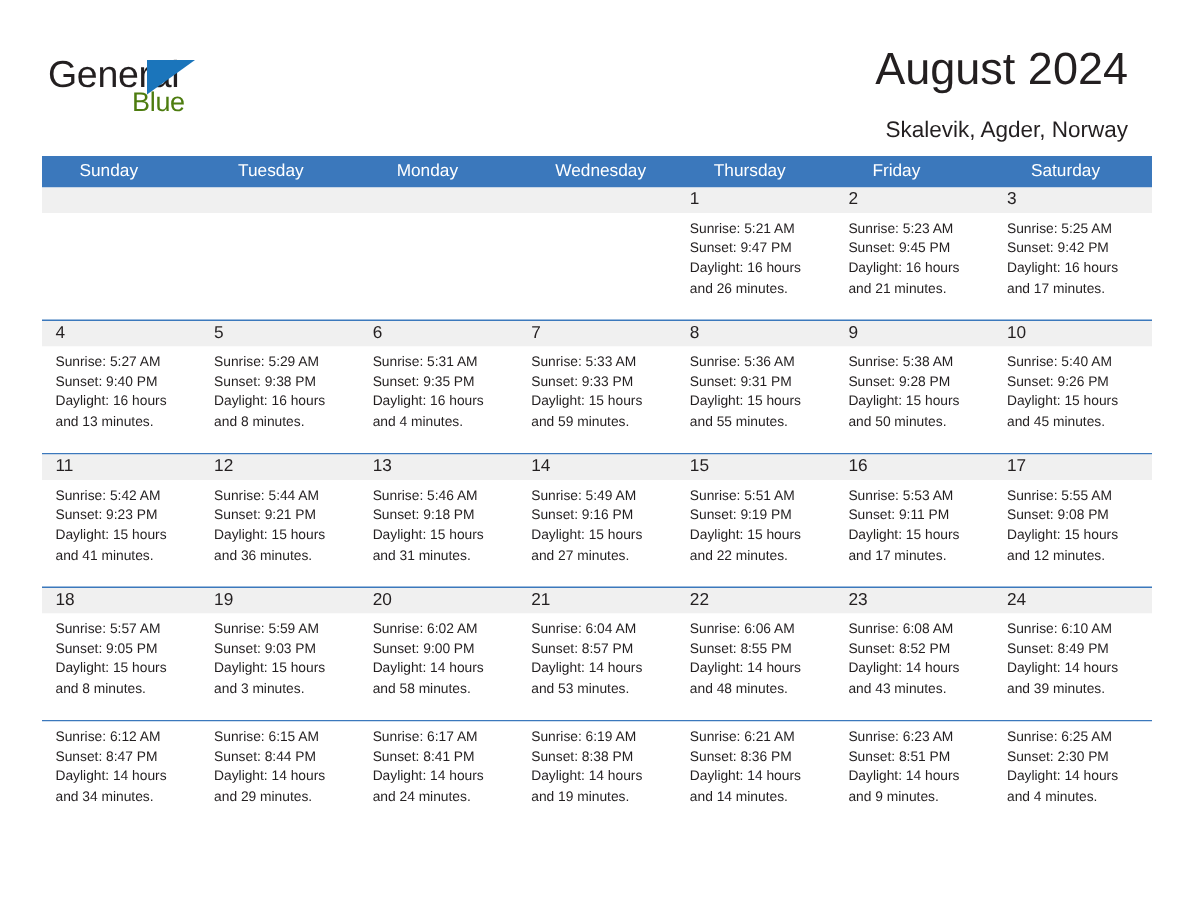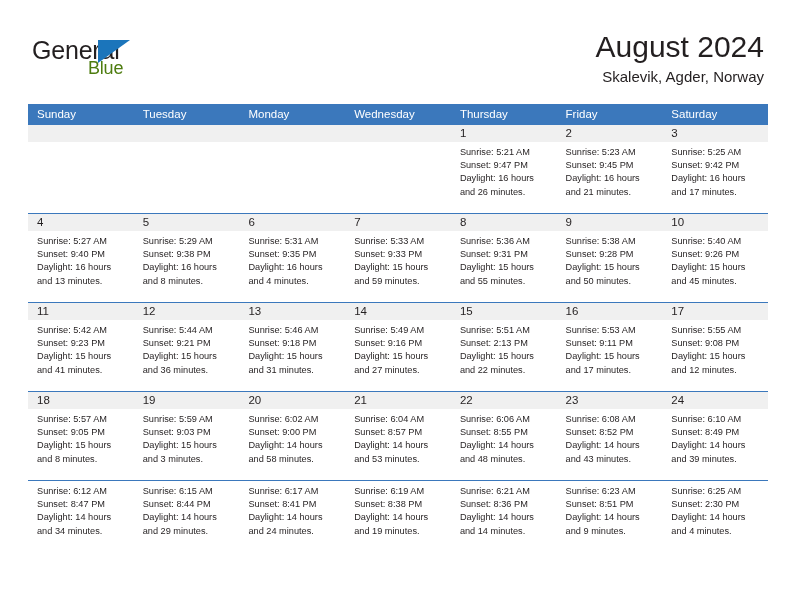--- a/index.html
+++ b/index.html
@@ -56,36 +56,36 @@
     left: 66px;
     top: 4px;
     width: 0;
     height: 0;
     border-left: 32px solid #1b75bb;
     border-bottom: 23px solid transparent;
   }
 
   .title-block {
     position: absolute;
-    right: 28px;
+    right: 40px;
     top: 28px;
     text-align: right;
   }
   .month-title {
     font-size: 30px;
     color: #231f20;
     line-height: 38px;
     white-space: nowrap;
     font-weight: normal;
   }
   .location-title {
     font-size: 15px;
     color: #231f20;
     line-height: 22px;
-    margin-top: 0;
+    margin-top: 10px;
     white-space: nowrap;
   }
 
   
   .calendar {
     position: absolute;
     left: 28px;
     top: 104px;
     width: 740px;
   }
@@ -94,21 +94,21 @@
     display: flex;
     width: 740px;
     background: #3b78bc;
     height: 21px;
   }
   .weekday-cell {
     flex: 1 1 0;
     color: #ffffff;
     font-size: 11.5px;
     line-height: 21px;
-    padding-left: 9px;
+    padding-left: 25px;
     box-sizing: border-box;
     white-space: nowrap;
   }
 
   .week-row {
     width: 740px;
     border-top: 1.5px solid #3b78bc;
     box-sizing: border-box;
   }
   .week-row:first-of-type {
@@ -294,21 +294,21 @@
             <div class="detail-line">and 31 minutes.</div>
           </div>
           <div class="detail-cell">
             <div class="detail-line">Sunrise: 5:49 AM</div>
             <div class="detail-line">Sunset: 9:16 PM</div>
             <div class="detail-line">Daylight: 15 hours</div>
             <div class="detail-line">and 27 minutes.</div>
           </div>
           <div class="detail-cell">
             <div class="detail-line">Sunrise: 5:51 AM</div>
-            <div class="detail-line">Sunset: 2:13 PM</div>
+            <div class="detail-line">Sunset: 9:19 PM</div>
             <div class="detail-line">Daylight: 15 hours</div>
             <div class="detail-line">and 22 minutes.</div>
           </div>
           <div class="detail-cell">
             <div class="detail-line">Sunrise: 5:53 AM</div>
             <div class="detail-line">Sunset: 9:11 PM</div>
             <div class="detail-line">Daylight: 15 hours</div>
             <div class="detail-line">and 17 minutes.</div>
           </div>
           <div class="detail-cell">

